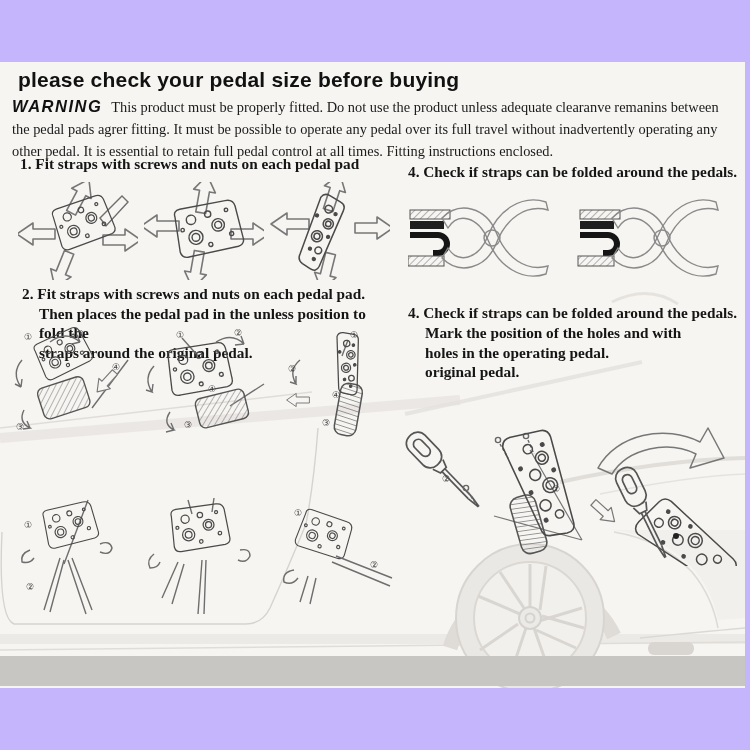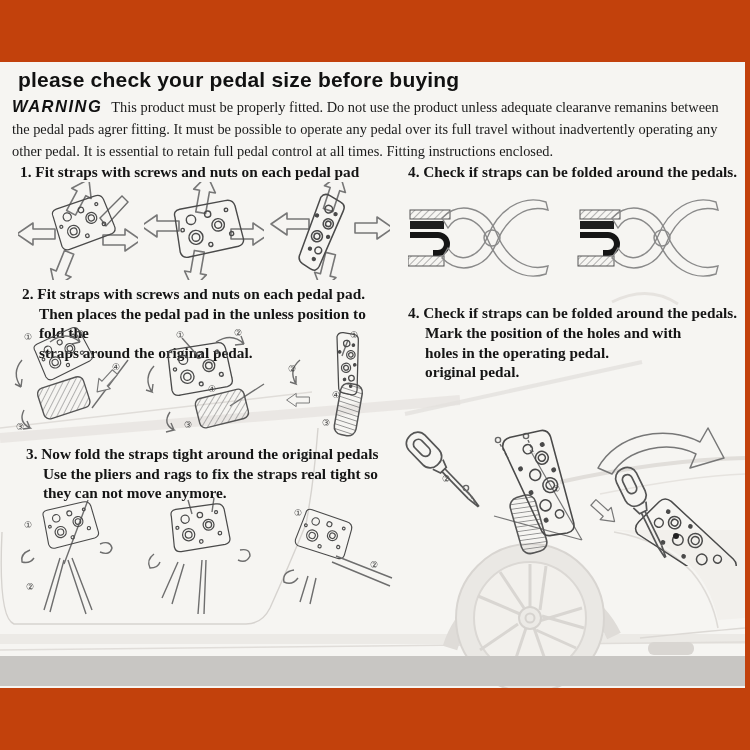--- a/index.html
+++ b/index.html
@@ -1,16 +1,16 @@
 <!DOCTYPE html>
 <html><head>
 <meta charset="utf-8">
 <style>
   html,body{margin:0;padding:0;background:#ffffff;}
-  .canvas{position:relative;width:750px;height:750px;background:#c2410c;overflow:hidden;
+  .canvas{position:relative;width:750px;height:750px;background:#c4b5fd;overflow:hidden;
           font-family:"Liberation Serif", serif;color:#1c1c1c;}
   .document{position:absolute;left:0;top:62px;width:745px;height:626px;background:#f6f5f2;overflow:hidden;}
   .bgcar{position:absolute;left:0;top:0;width:745px;height:626px;}
   .abs{position:absolute;}
   .title{left:18px;top:6px;font-family:"Liberation Sans",sans-serif;font-weight:700;
          font-size:21px;letter-spacing:.2px;color:#111;}
   .warning{left:12px;top:32px;width:726px;font-size:14.4px;line-height:1.52;color:#1a1a1a;}
   .wlabel{font-family:"Liberation Sans",sans-serif;font-style:italic;font-weight:800;
           font-size:16.5px;letter-spacing:1.5px;margin-right:9px;color:#111;}
   .steptext{font-weight:700;font-size:15.3px;line-height:19.5px;color:#151515;}
@@ -129,21 +129,21 @@
           <line x1="542" y1="554" x2="584" y2="566"></line>
       </g>
       <circle cx="530" cy="556" r="11" fill="#eceae6" stroke="#d6d3cf" stroke-width="2"></circle>
       <circle cx="530" cy="556" r="4.5" fill="none" stroke="#d6d3cf" stroke-width="2"></circle>
       <rect x="0" y="594" width="745" height="30" fill="#c8c6c3"></rect>
     </svg>
 
     <div class="abs title">please check your pedal size before buying</div>
     <div class="abs warning"><span class="wlabel">WARNING</span><span>This product must be properly fitted. Do not use the product unless adequate clearanve remanins between the pedal pads agrer fitting.  It must be possible to operate any pedal over its full travel without inadvertently operating any other pedal.  It is essential to retain full pedal control at all times. Fitting instructions enclosed.</span></div>
 
-    <div class="abs steptext" style="left:20px;top:100px;">1. Fit straps with screws and nuts on each pedal pad</div>
+    <div class="abs steptext" style="left:20px;top:92px;">1. Fit straps with screws and nuts on each pedal pad</div>
     <div class="abs illorow" style="left:18px;top:120px;width:372px;">
       <svg width="120" height="98" viewBox="0 0 120 98">
         <use href="#arrow-o" transform="translate(62,14) rotate(-62)"></use>
         <use href="#arrow-o" transform="translate(18,52) rotate(180)"></use>
         <use href="#arrow-o" transform="translate(104,58)"></use>
         <use href="#arrow-o" transform="translate(44,88) rotate(112)"></use>
         <path class="sk" d="M82,36 L104,14 L110,20 L88,44 Z" stroke="#4a4a4a"></path>
         <use href="#pad-wide" transform="translate(26,26) rotate(-14) scale(0.68)"></use>
       </svg>
       <svg width="120" height="98" viewBox="0 0 120 98">
@@ -206,25 +206,20 @@
         <g transform="translate(66,56) rotate(10)">
             <rect width="22" height="52" rx="8" fill="url(#vstripes)" stroke="#555" stroke-width="1.5"></rect>
           </g>
         <use href="#pad-narrow" transform="translate(52,8) rotate(-10) scale(0.7)"></use>
         <use href="#arrow-o" transform="translate(22,74) rotate(180) scale(0.6)"></use>
         <text class="mk" x="56" y="72">④</text>
         <text class="mk" x="46" y="100">③</text>
       </svg>
     </div>
 
-    <div class="abs steptext" style="left:26px;top:382px;width:372px;">
-      <div>3. Now fold the straps tight around the original pedals</div>
-      <div class="ind">Use the pliers and rags to fix the straps real tight so</div>
-      <div class="ind">they can not move anymore.</div>
-    </div>
     <div class="abs illorow" style="left:14px;top:436px;width:382px;">
       <svg width="122" height="120" viewBox="0 0 122 120">
         <text class="mk" x="10" y="30">①</text>
         <line x1="74" y1="2" x2="50" y2="66" class="sk"></line>
         <use href="#pad-wide" transform="translate(22,10) rotate(-8) scale(0.62)"></use>
         <path class="sk" d="M46,60 L30,112 M50,62 L36,114"></path>
         <path class="sk" d="M54,62 L72,116 M58,60 L78,112"></path>
         <path class="sk" d="M16,52 q-10,4 -8,12 q8,2 12,-4"></path>
         <path class="sk" d="M86,46 q10,-4 12,4 q-2,8 -12,4"></path>
         <text class="mk" x="12" y="92">②</text>

